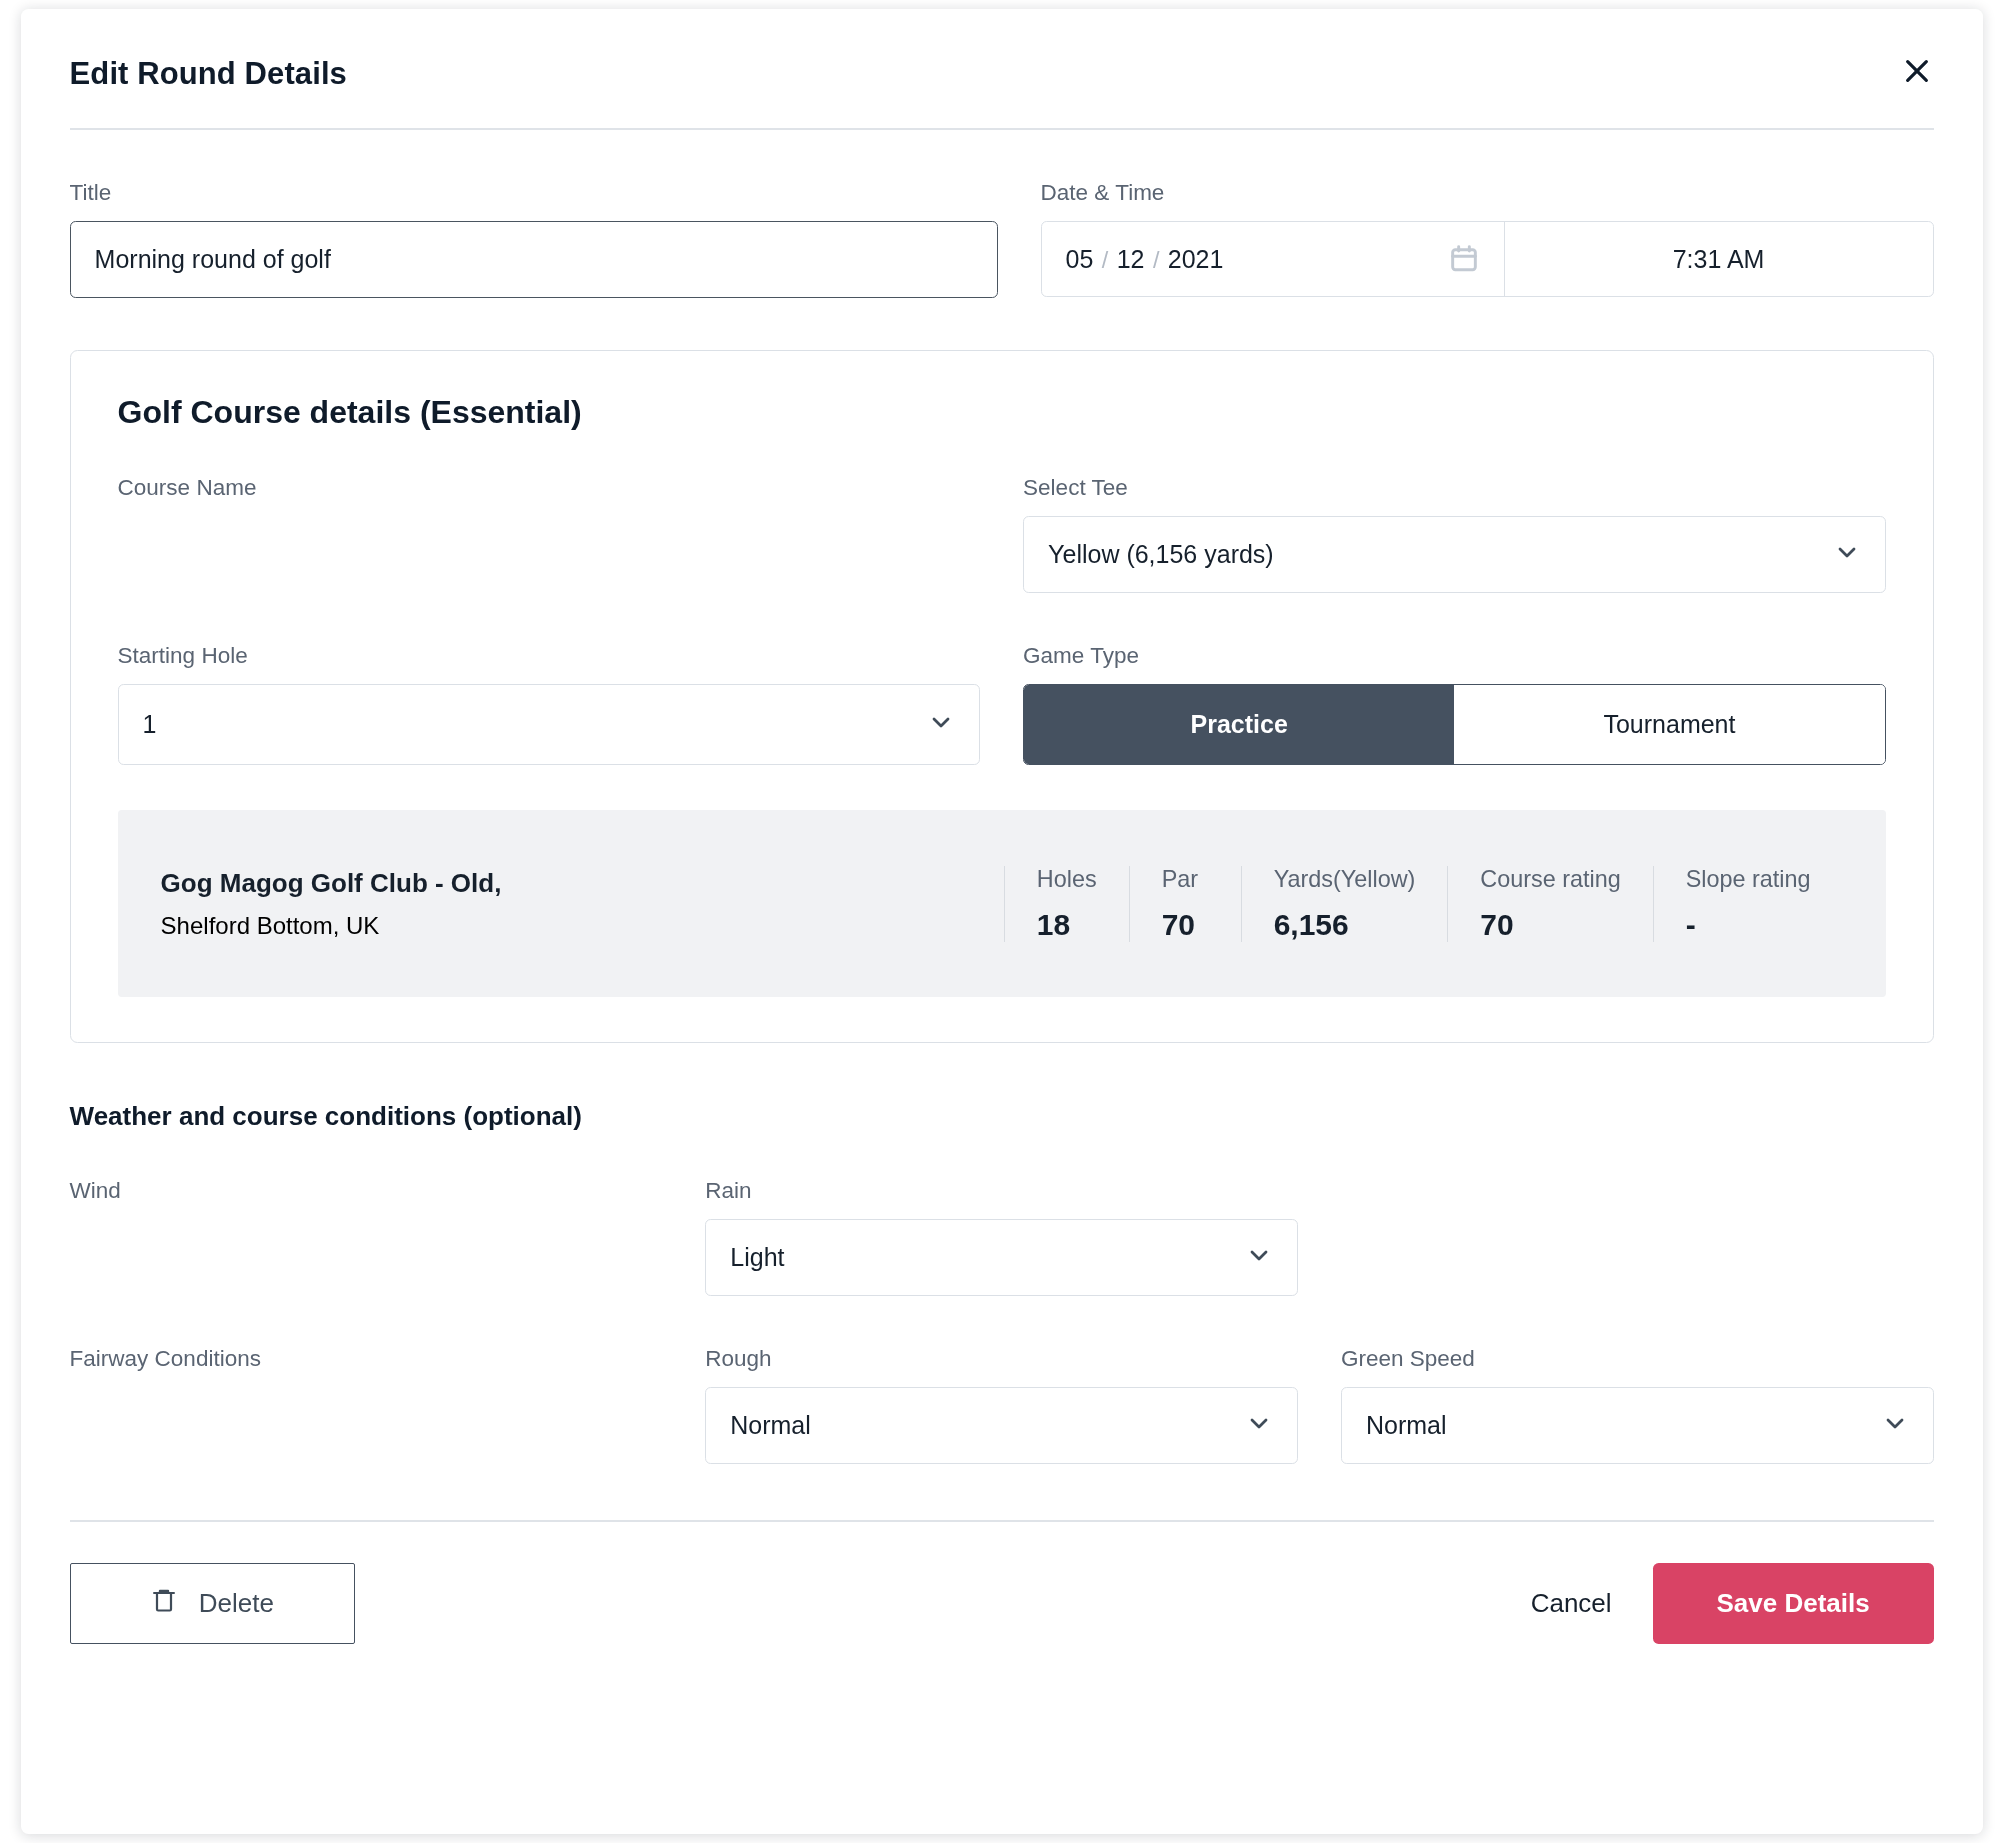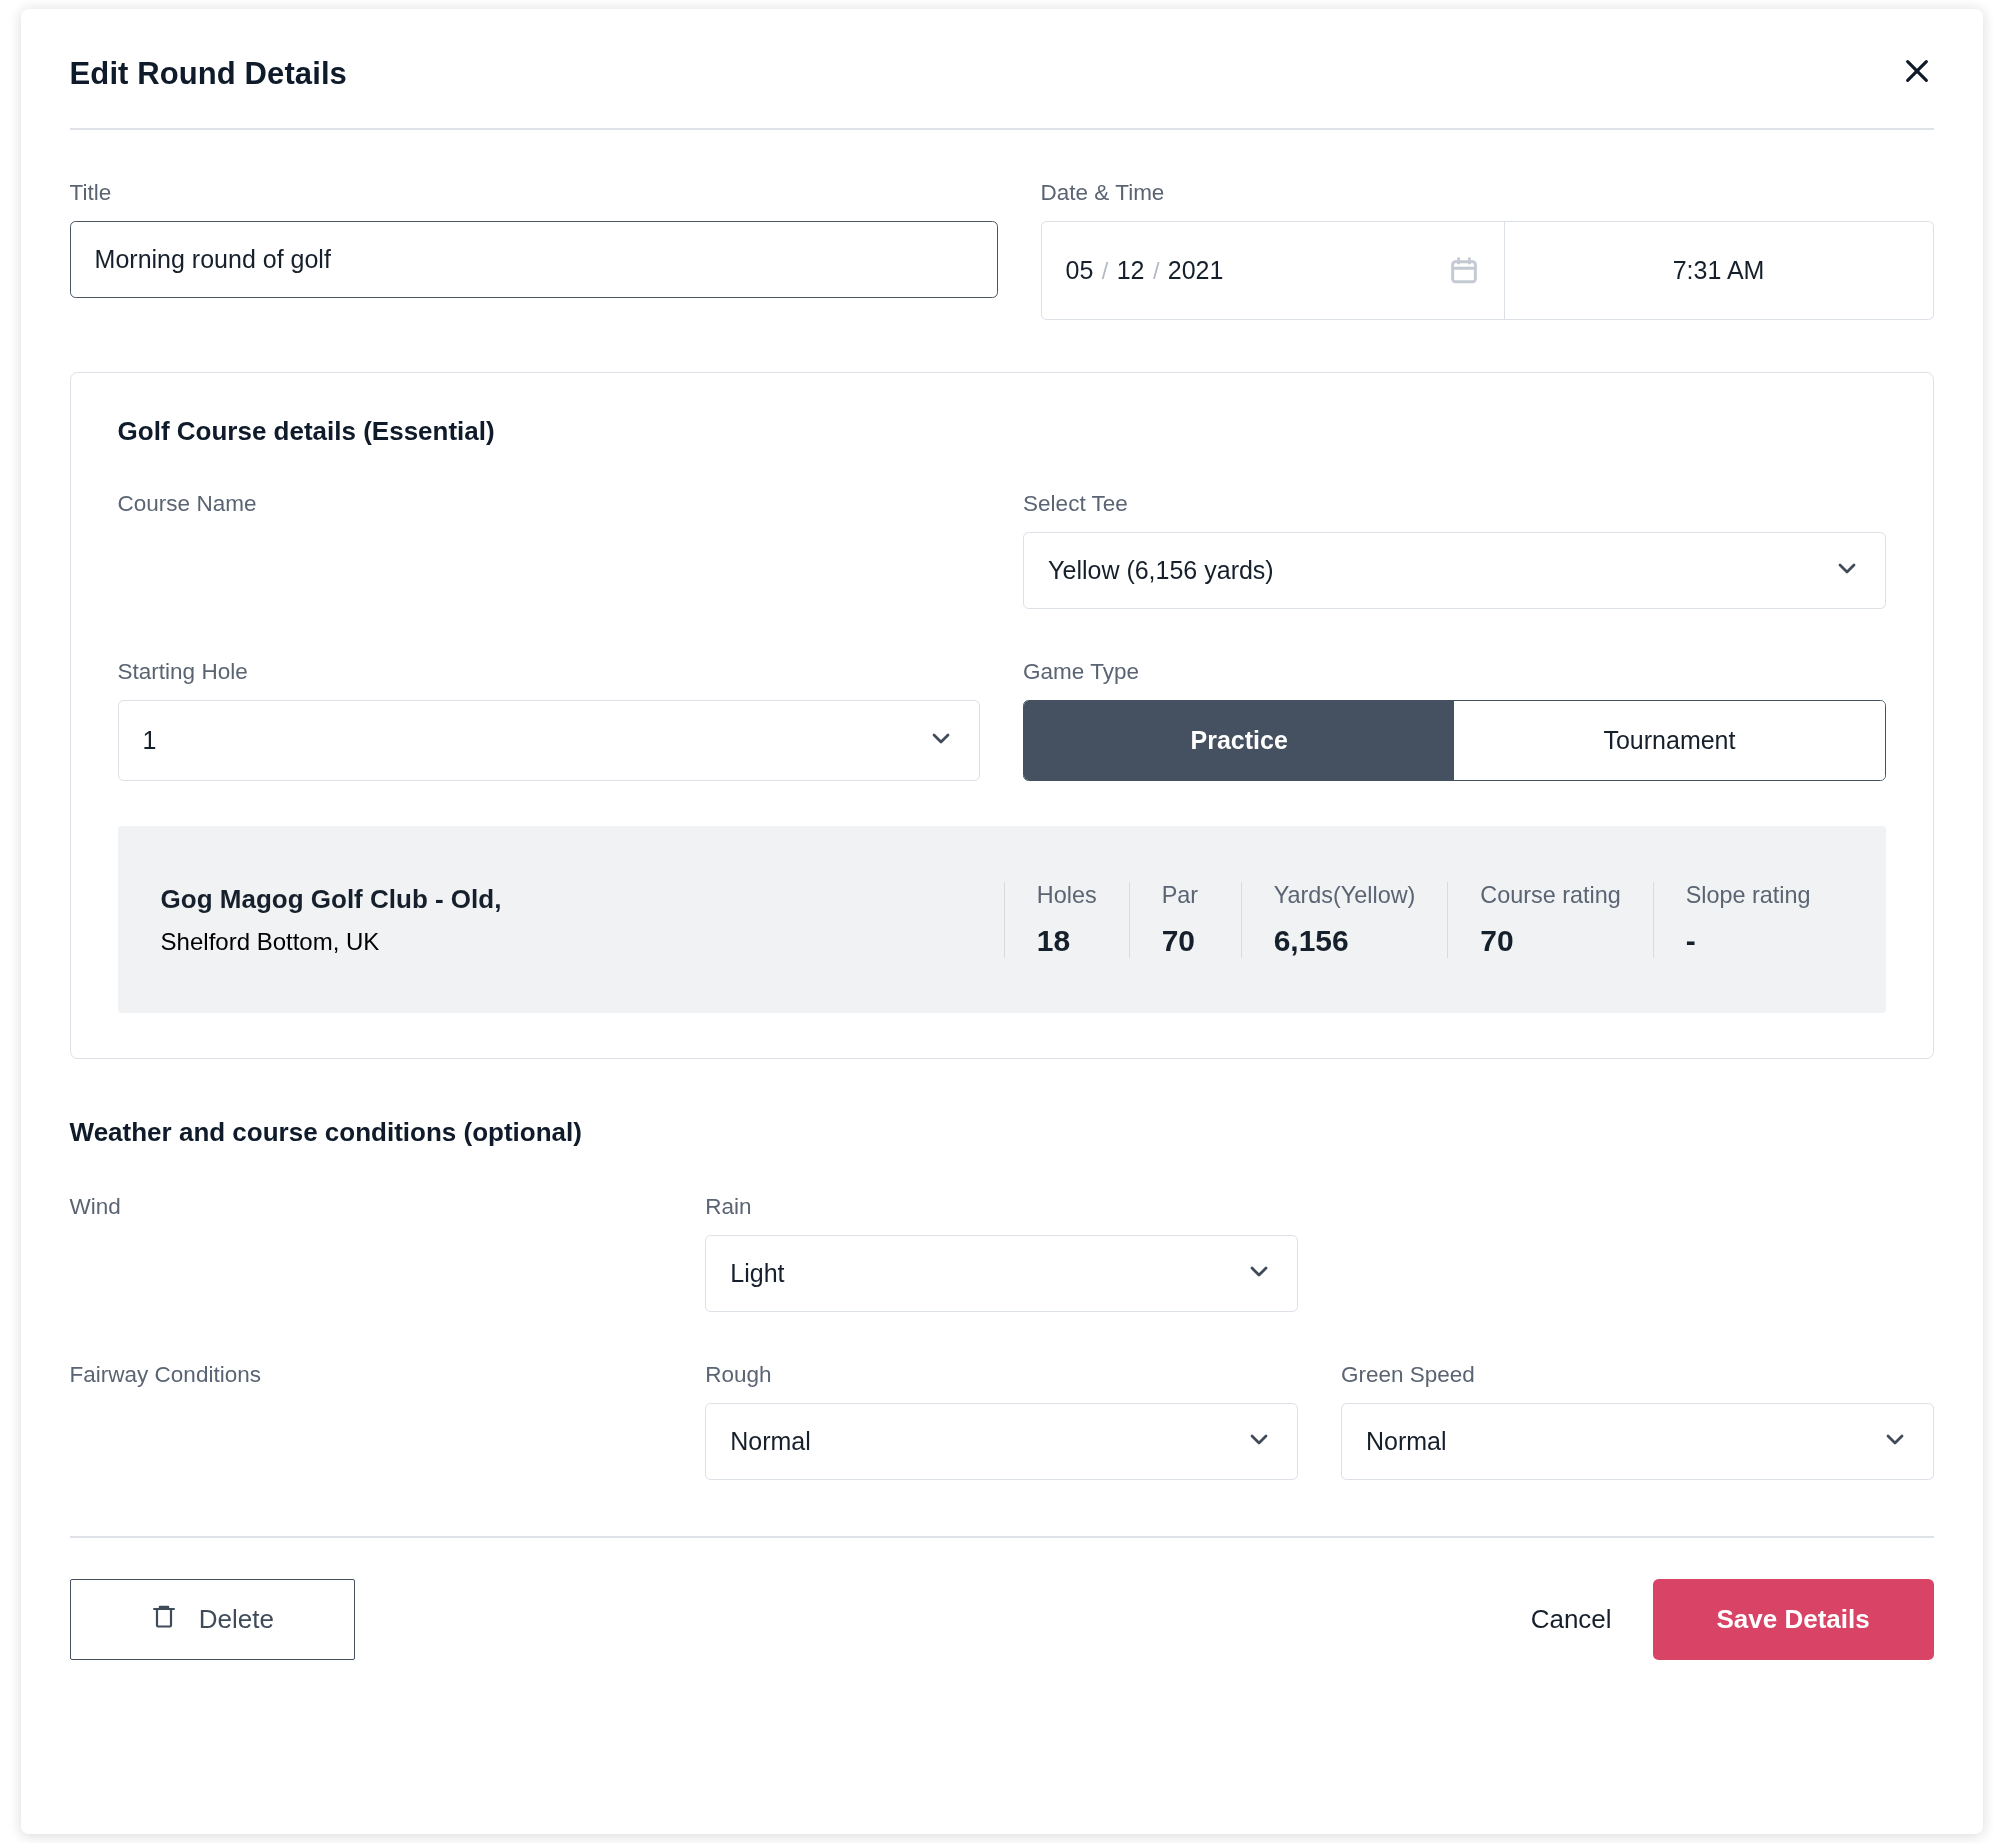--- a/index.html
+++ b/index.html
@@ -93,21 +93,21 @@
   .top-row {
     display: flex;
     gap: 43px;
     padding: 49px 49px 0 49px;
   }
   .top-col-title { width: 928px; }
   .top-col-date  { flex: 1; }
 
   .datetime-wrap {
     display: flex;
-    height: 99px;
+    height: 76px;
     border: 1.9px solid #dbe0e6;
     border-radius: 5.6px;
     overflow: hidden;
     background: #fff;
   }
   .date-part {
     width: 463px;
     display: flex;
     align-items: center;
     padding: 0 24px;
@@ -133,21 +133,21 @@
   }
 
   
   .card {
     margin: 52px 49px 0 49px;
     border: 1.9px solid #dbe0e6;
     border-radius: 7.5px;
     padding: 43px 47px 45px 47px;
   }
   .card-title {
-    font-size: 26px;
+    font-size: 32px;
     font-weight: bold;
     color: #0f1b2a;
     margin-bottom: 43px;
   }
   .card-row {
     display: flex;
     gap: 43px;
   }
   .card-col { flex: 1; }
   .card-row + .card-row { margin-top: 49px; }

